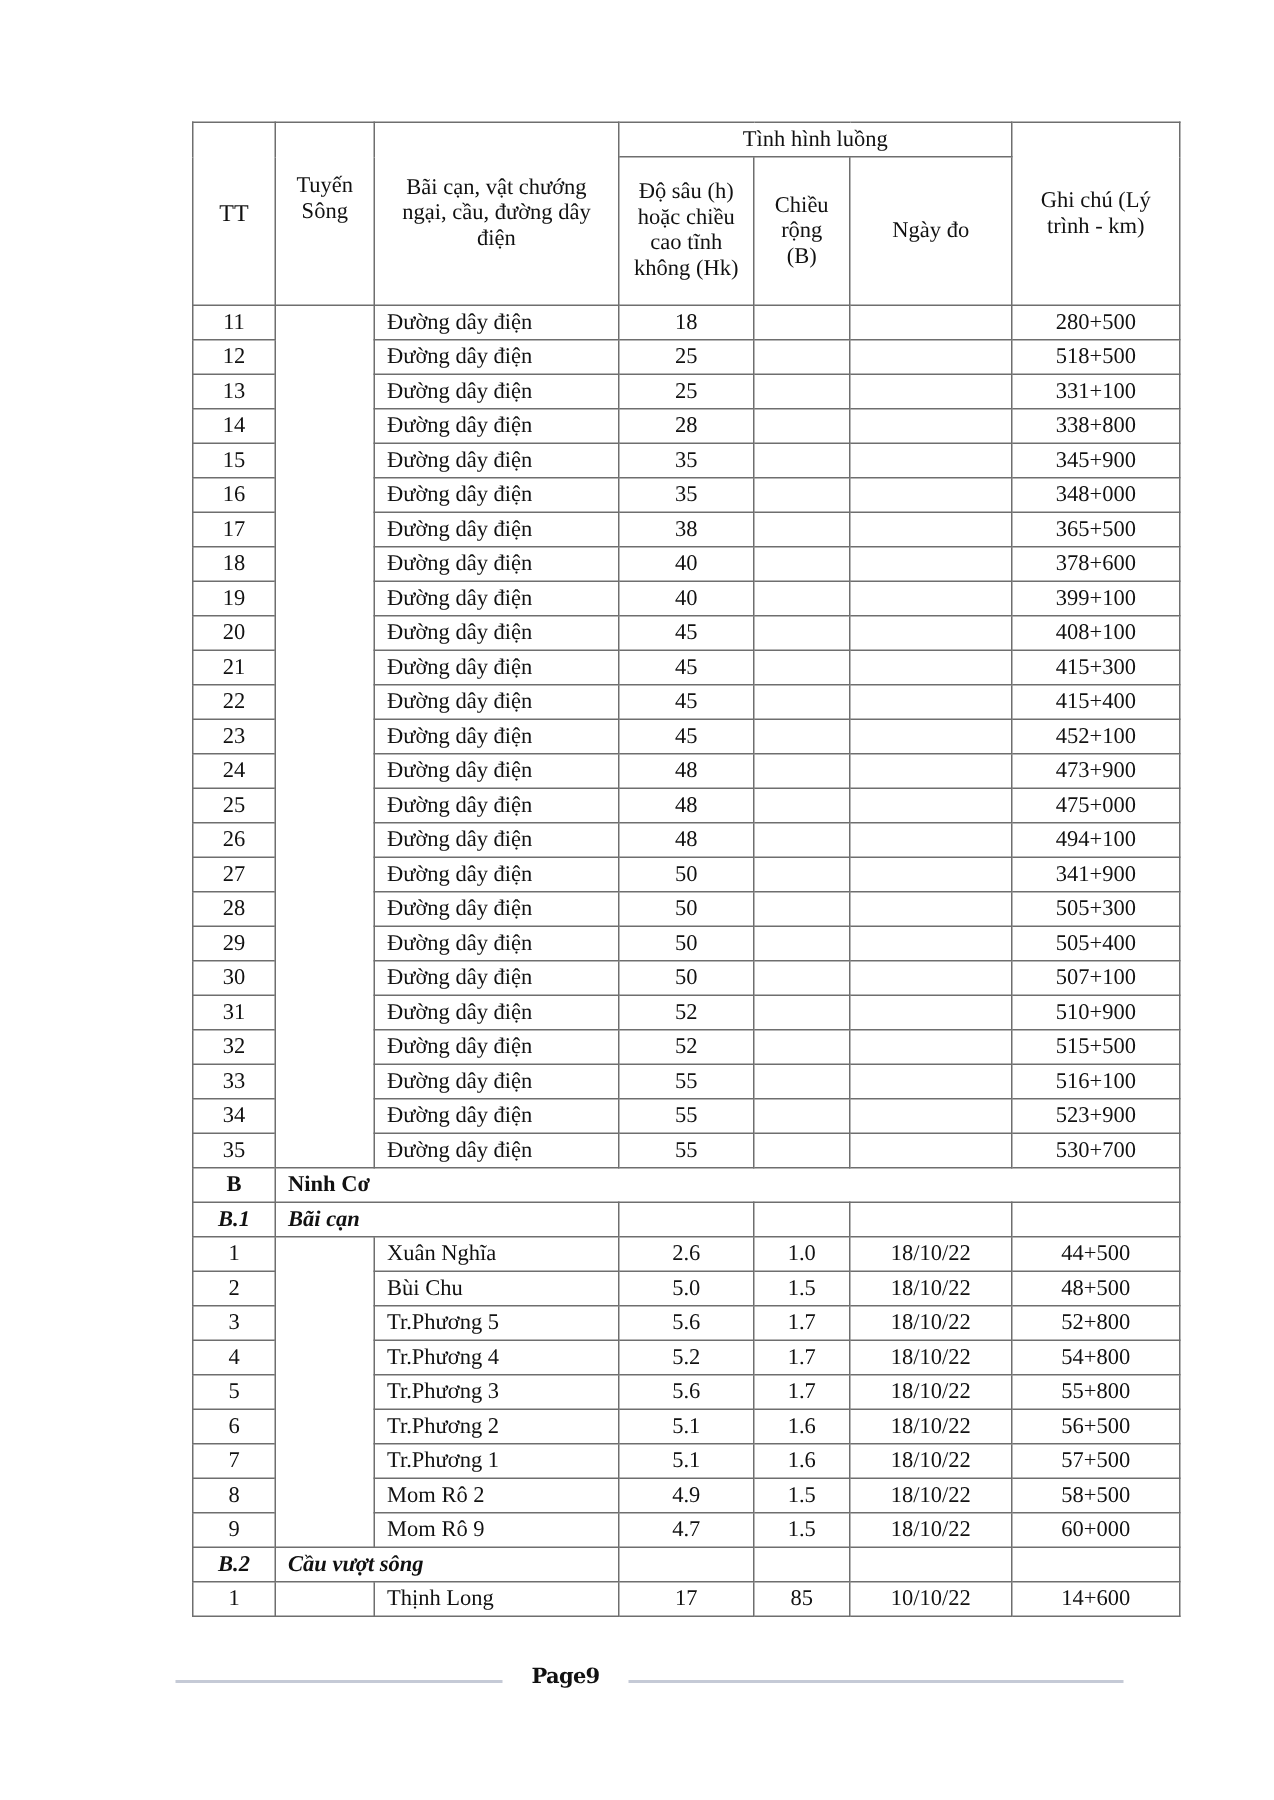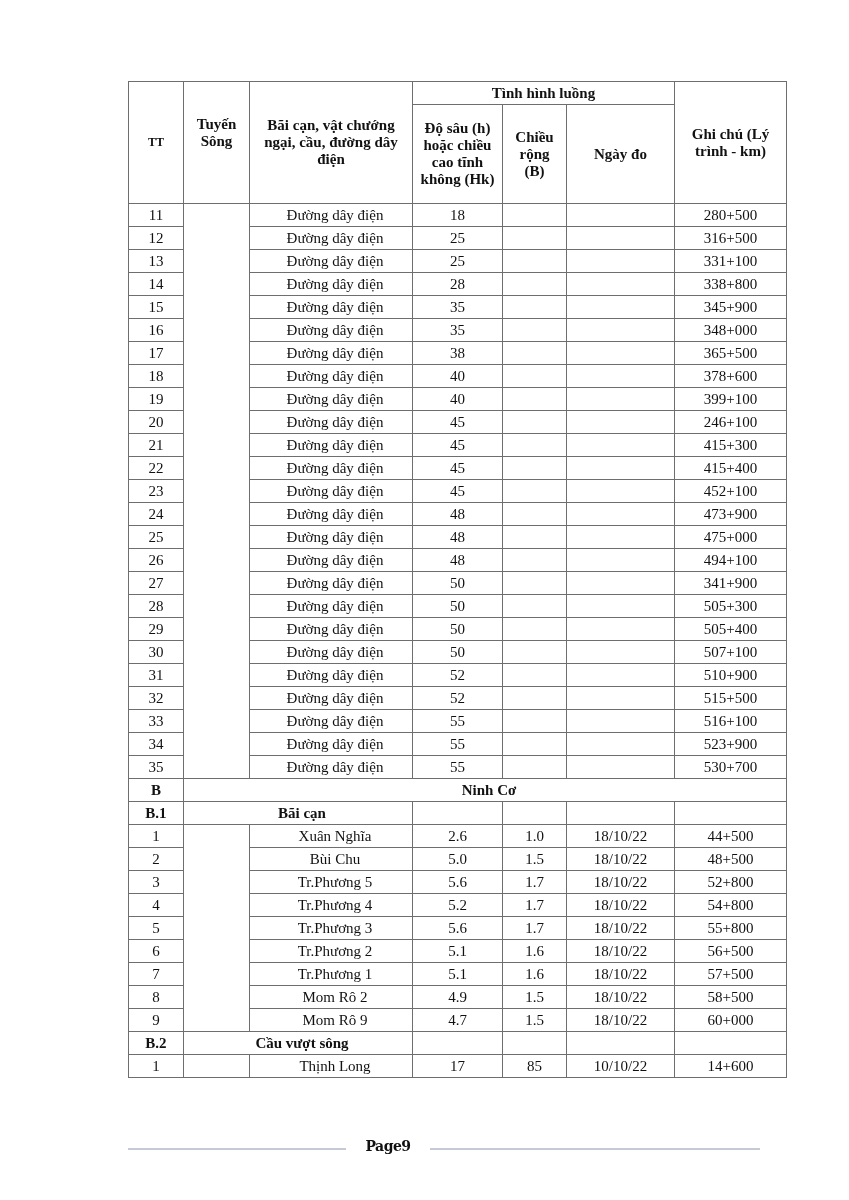--- a/index.html
+++ b/index.html
@@ -7,28 +7,28 @@
          font-family: "Liberation Serif", serif; color: #111; }
   table.main {
     position: absolute; left: 128px; top: 81px;
     width: 658px; border-collapse: collapse; table-layout: fixed;
     font-size: 15px;
   }
   table.main td, table.main th {
     border: 1px solid #6e6e6e; padding: 0; line-height: 21px; height: 22px;
     overflow: hidden; white-space: nowrap;
   }
-  th { font-weight: bold; text-align: center; vertical-align: middle; white-space: normal !important; line-height: 17px !important; }
+  th { font-weight: normal; text-align: center; vertical-align: middle; white-space: normal !important; line-height: 17px !important; }
   th.sub { height: 21px; }
   .c { text-align: center; }
-  .l { text-align: center; padding-left: 8px !important; }
+  .l { text-align: left; padding-left: 8px !important; }
   .b { font-weight: bold; }
-  .bi { font-weight: bold; }
+  .bi { font-weight: bold; font-style: italic; }
   .footer {
-    position: absolute; top: 1110px; left: 128px; width: 632px; height: 22px; margin-top: 28px;
+    position: absolute; top: 1110px; left: 117px; width: 632px; height: 22px;
   }
   .footer .line { position: absolute; top: 10px; height: 2px; background: #c5cad6; }
   .footer .line.left { left: 0; width: 218px; }
   .footer .line.right { left: 302px; width: 330px; }
   .footer .page-label {
     position: absolute; left: 222px; width: 76px; top: 0; text-align: center;
     font-family: "DejaVu Serif", serif; font-weight: bold; font-size: 14px; letter-spacing: -0.5px;
   }
 </style>
 </head>
@@ -39,21 +39,21 @@
     <col style="width:55px">
     <col style="width:66px">
     <col style="width:163px">
     <col style="width:90px">
     <col style="width:64px">
     <col style="width:108px">
     <col style="width:112px">
   </colgroup>
   <thead>
     <tr>
-      <th rowspan="2" style="font-size:12px">TT</th>
+      <th rowspan="2" style="font-size:16px">TT</th>
       <th rowspan="2" style="vertical-align:top;padding:34px 6px 0">Tuyến Sông</th>
       <th rowspan="2" style="padding:0 6px">Bãi cạn, vật chướng ngại, cầu, đường dây điện</th>
       <th colspan="3" class="sub">Tình hình luồng</th>
       <th rowspan="2" style="padding:0 10px">Ghi chú (Lý trình - km)</th>
     </tr>
     <tr style="height:99px">
       <th style="padding:0 4px">Độ sâu (h) hoặc chiều cao tĩnh không (Hk)</th>
       <th style="padding:0 6px">Chiều rộng (B)</th>
       <th>Ngày đo</th>
     </tr>
@@ -67,21 +67,21 @@
         <td class="c"></td>
         <td class="c"></td>
         <td class="c">280+500</td>
       </tr>
       <tr>
         <td class="c">12</td>
         <td class="l">Đường dây điện</td>
         <td class="c">25</td>
         <td class="c"></td>
         <td class="c"></td>
-        <td class="c">316+500</td>
+        <td class="c">518+500</td>
       </tr>
       <tr>
         <td class="c">13</td>
         <td class="l">Đường dây điện</td>
         <td class="c">25</td>
         <td class="c"></td>
         <td class="c"></td>
         <td class="c">331+100</td>
       </tr>
       <tr>
@@ -131,21 +131,21 @@
         <td class="c"></td>
         <td class="c"></td>
         <td class="c">399+100</td>
       </tr>
       <tr>
         <td class="c">20</td>
         <td class="l">Đường dây điện</td>
         <td class="c">45</td>
         <td class="c"></td>
         <td class="c"></td>
-        <td class="c">246+100</td>
+        <td class="c">408+100</td>
       </tr>
       <tr>
         <td class="c">21</td>
         <td class="l">Đường dây điện</td>
         <td class="c">45</td>
         <td class="c"></td>
         <td class="c"></td>
         <td class="c">415+300</td>
       </tr>
       <tr>

